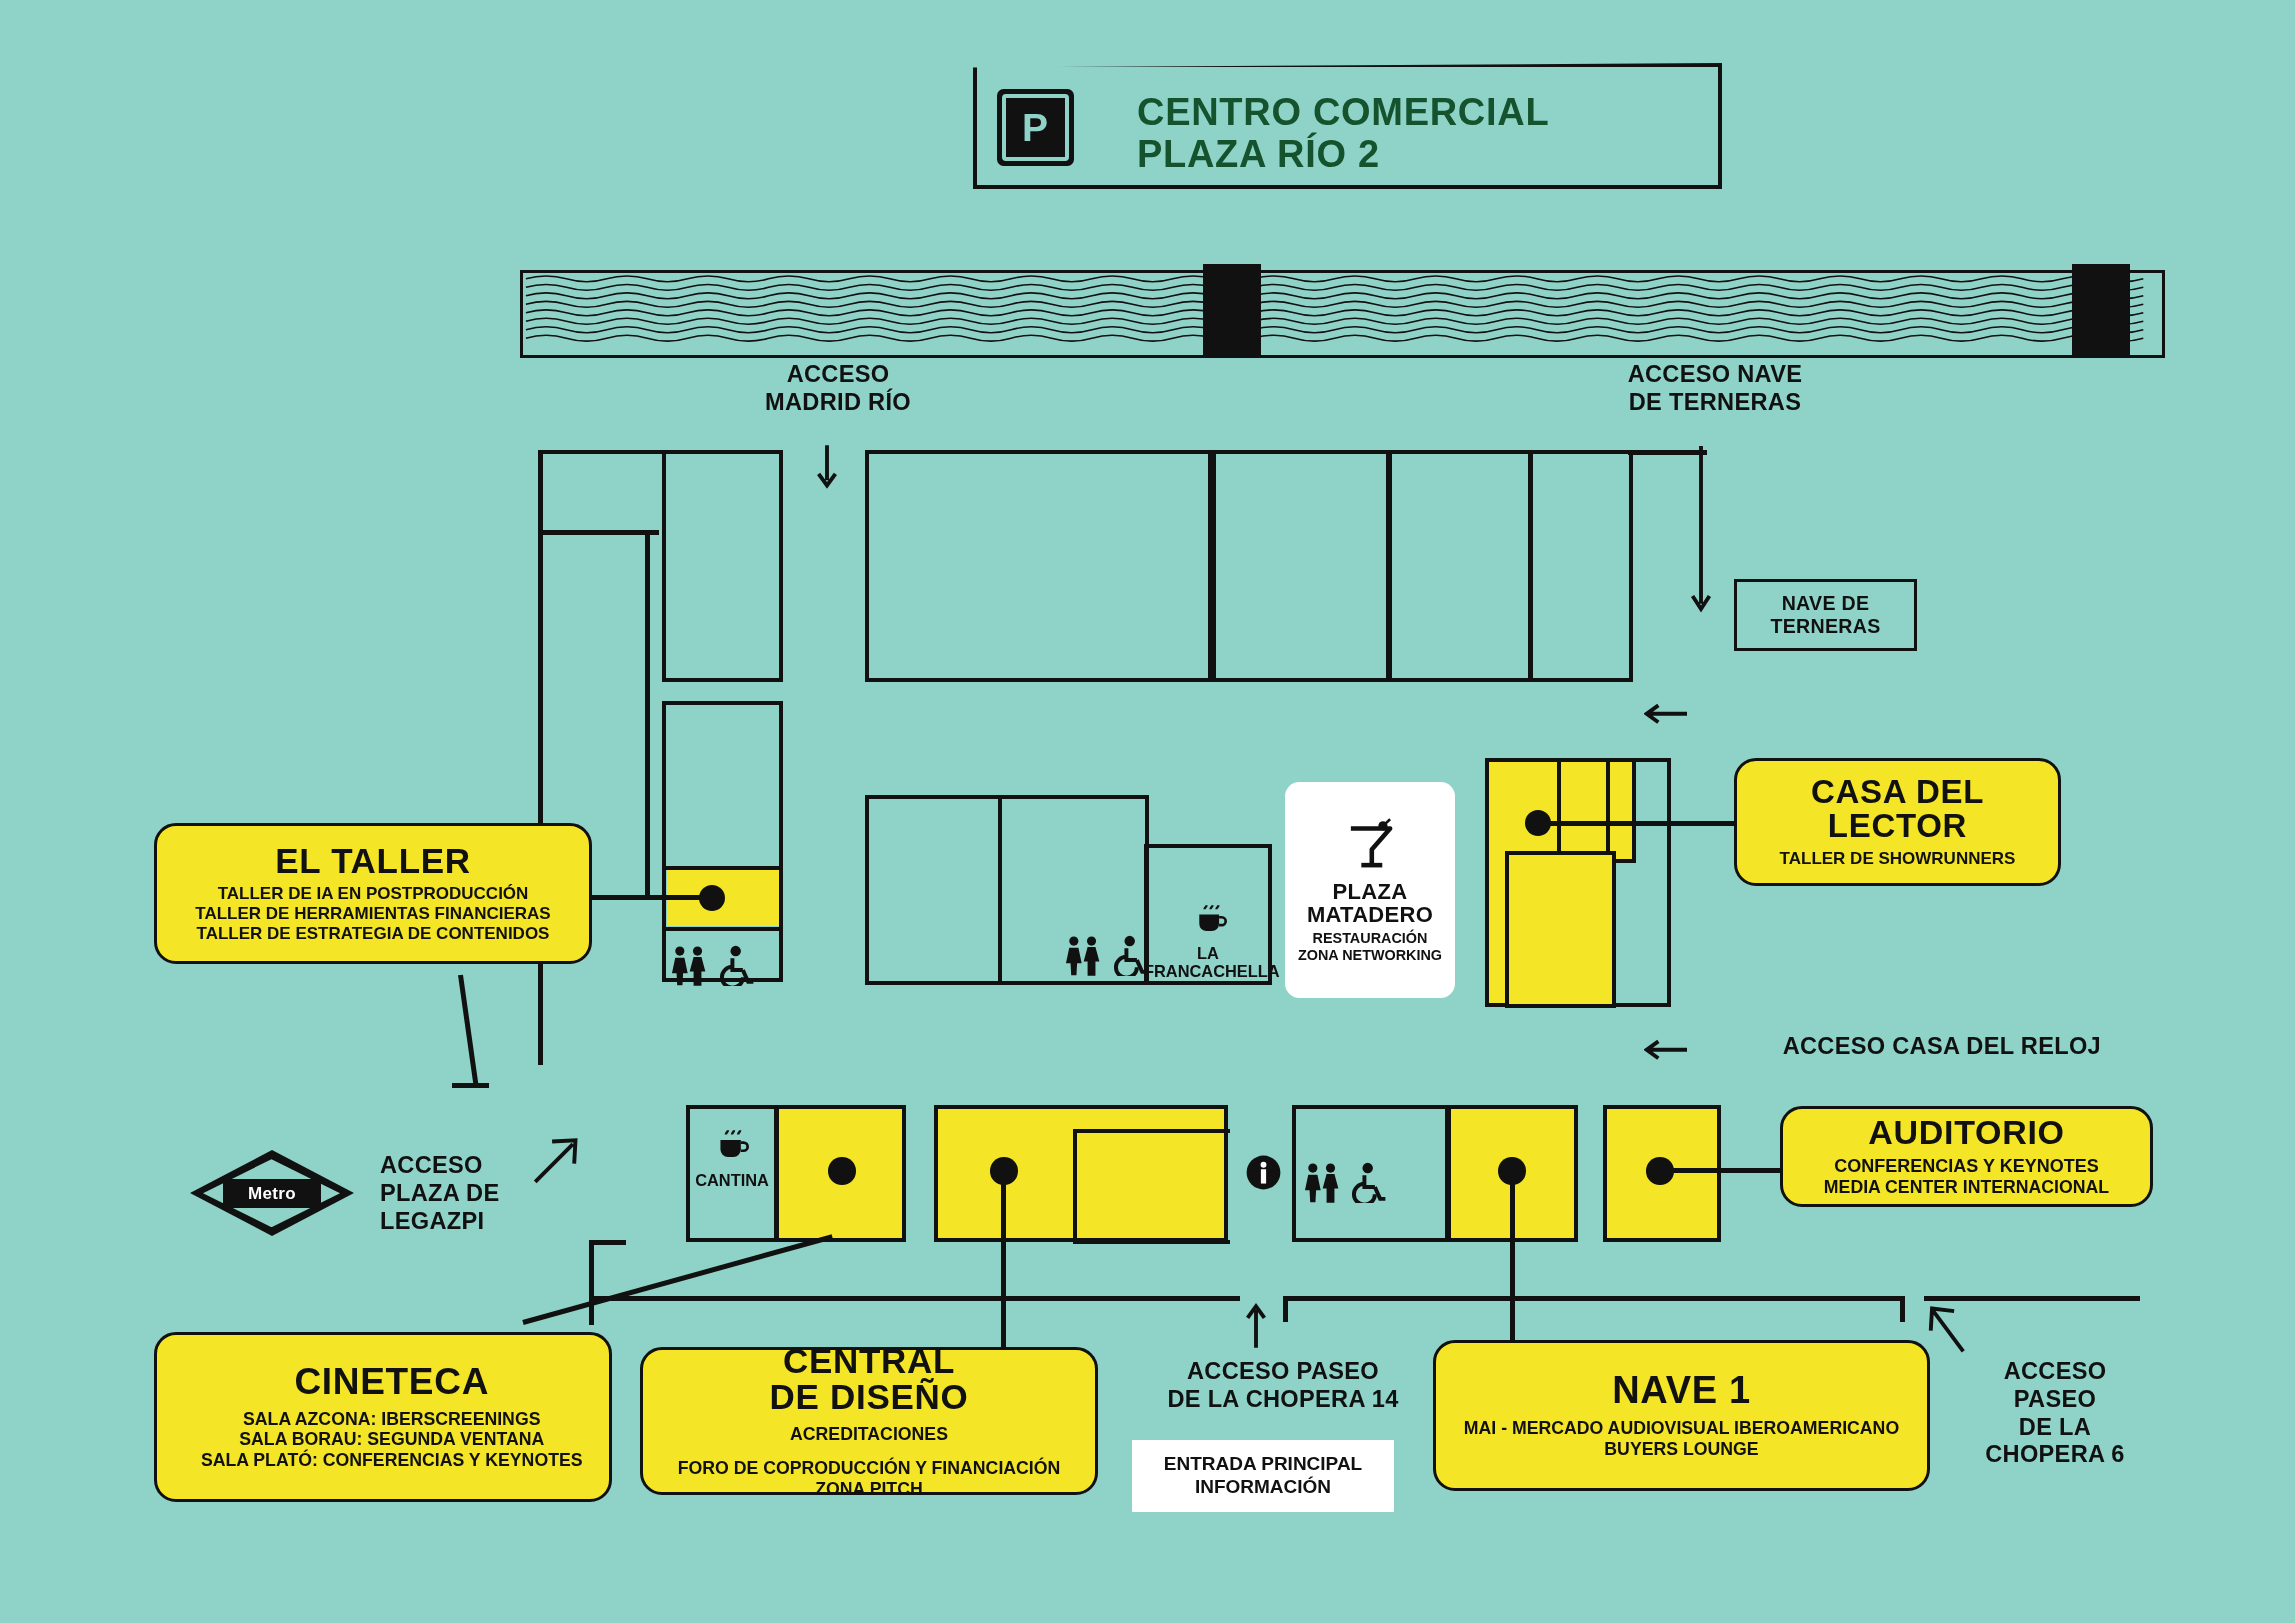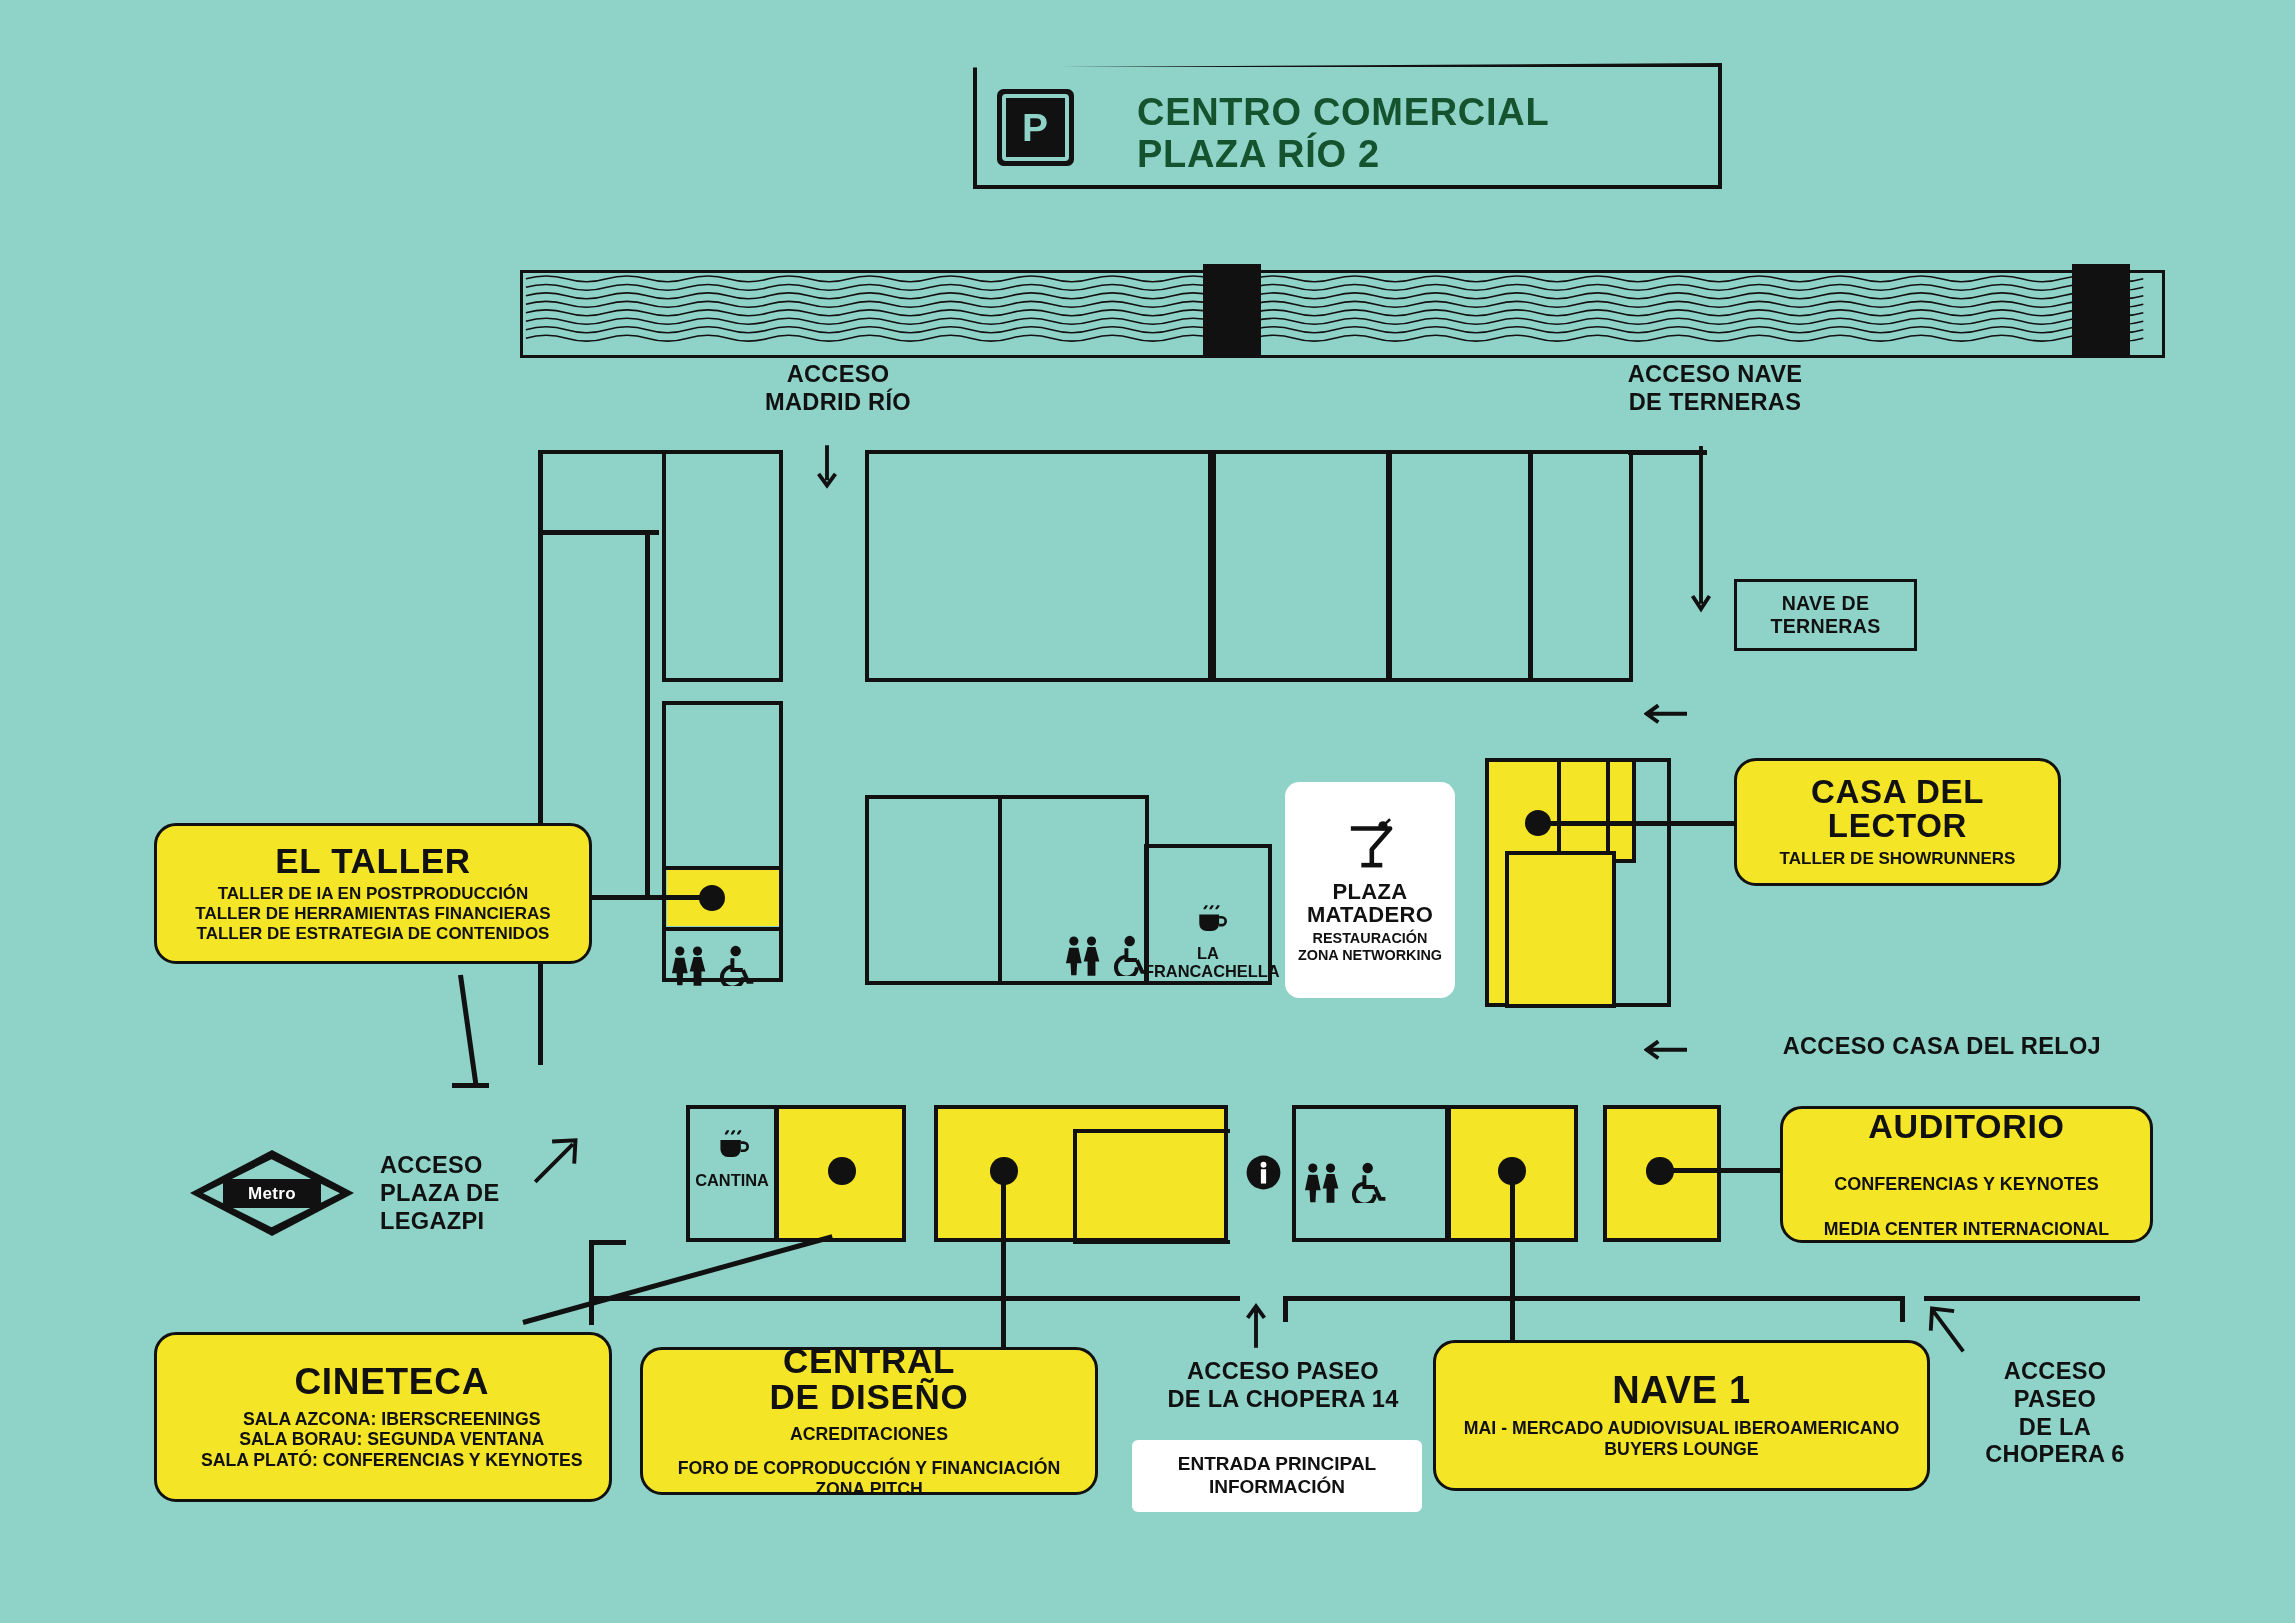--- a/index.html
+++ b/index.html
@@ -361,21 +361,21 @@
   </div>
 
   <div class="label" style="left:1734px;top:758px;width:327px;height:128px;">
     <div class="title" style="font-size:33px;line-height:1.05;">
       <div>CASA DEL</div>
       <div>LECTOR</div>
     </div>
     <div class="sub" style="font-size:17px;margin-top:5.2px;">TALLER DE SHOWRUNNERS</div>
   </div>
 
-  <div class="label" style="left:1780px;top:1106px;width:373px;height:137px;gap:24px;">
+  <div class="label" style="left:1780px;top:1106px;width:373px;height:101px;">
     <div class="title" style="font-size:34px;margin-bottom:6.5px;">AUDITORIO</div>
     <div class="sub" style="font-size:18px;">CONFERENCIAS Y KEYNOTES</div>
     <div class="sub" style="font-size:17.7px;">MEDIA CENTER INTERNACIONAL</div>
   </div>
 
   <div class="label" style="left:154px;top:1332px;width:458px;height:170px;padding-left:28px;">
     <div class="title" style="font-size:37px;margin-bottom:7.9px;">CINETECA</div>
     <div class="sub" style="font-size:17.7px;">SALA AZCONA: IBERSCREENINGS</div>
     <div class="sub" style="font-size:17.7px;">SALA BORAU: SEGUNDA VENTANA</div>
     <div class="sub" style="font-size:17.7px;">SALA PLATÓ: CONFERENCIAS Y KEYNOTES</div>
@@ -390,21 +390,21 @@
     <div class="sub" style="font-size:17.7px;margin-top:13px;">FORO DE COPRODUCCIÓN Y FINANCIACIÓN</div>
     <div class="sub" style="font-size:17.7px;">ZONA PITCH</div>
   </div>
 
   <div class="label" style="left:1433px;top:1340px;width:497px;height:151px;">
     <div class="title" style="font-size:38px;margin-bottom:7.9px;">NAVE 1</div>
     <div class="sub" style="font-size:17.7px;">MAI - MERCADO AUDIOVISUAL IBEROAMERICANO</div>
     <div class="sub" style="font-size:17.7px;text-align:right;">BUYERS LOUNGE</div>
   </div>
 
-  <div class="white-card" style="left:1132px;top:1440px;width:290px;height:72px;border-radius:6px;align-items:center;">
+  <div class="white-card" style="left:1132px;top:1440px;width:262px;height:72px;border-radius:0;align-items:center;">
     <div style="font-weight:bold;font-size:19px;line-height:1.2;">
       <div>ENTRADA PRINCIPAL</div>
       <div>INFORMACIÓN</div>
     </div>
   </div>
 
 </div>
 
 
 </body></html>

